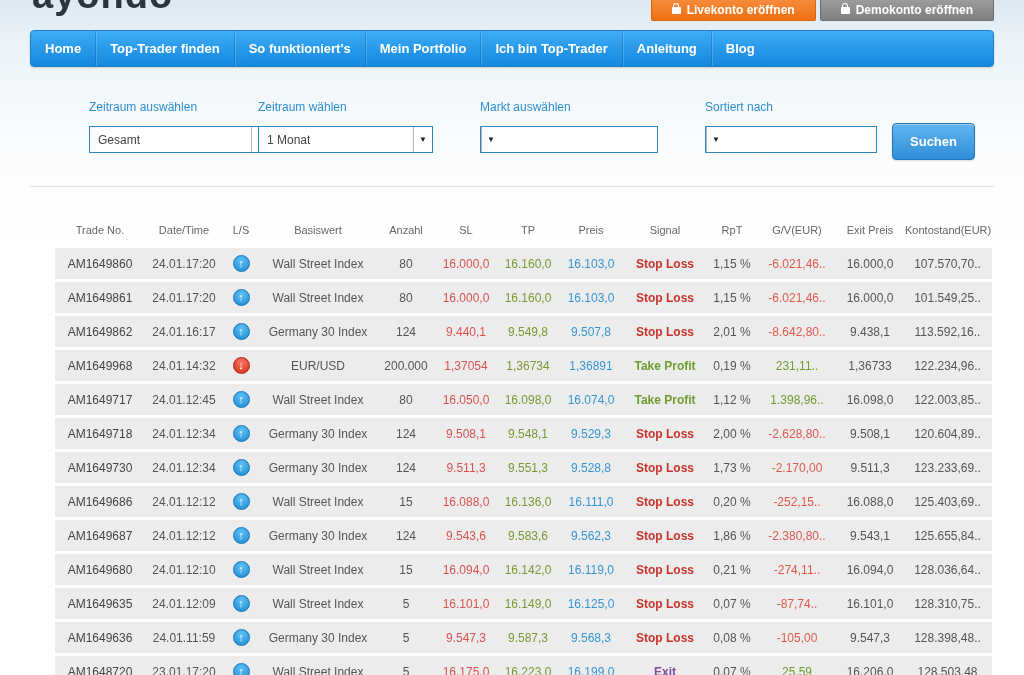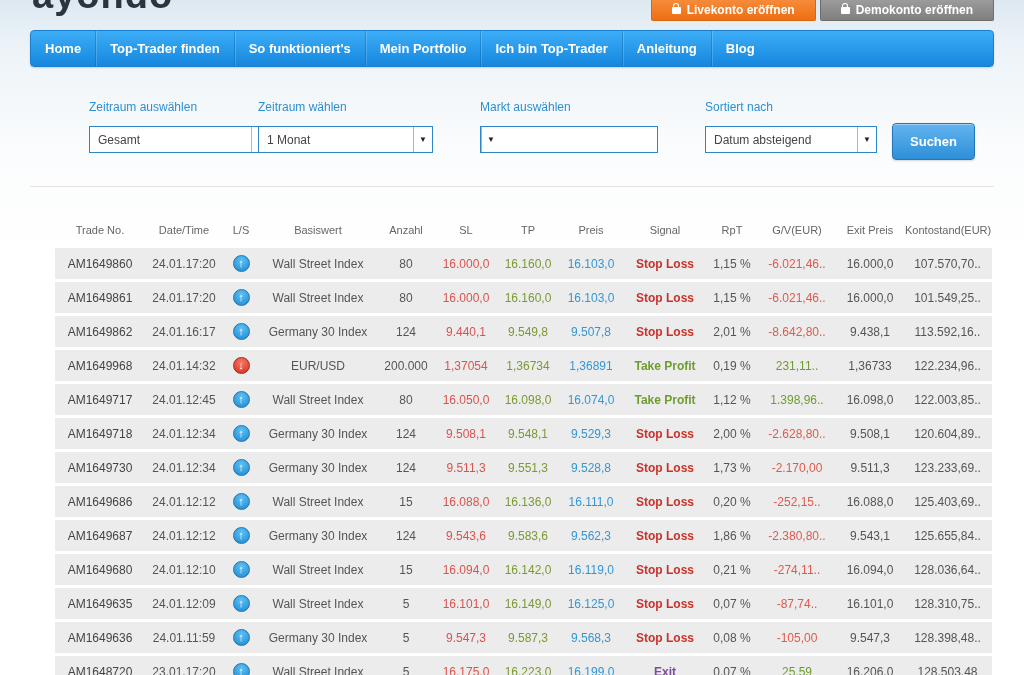--- a/index.html
+++ b/index.html
@@ -113,21 +113,20 @@
       </div>
       <div class="filter-field" style="left: 450px; width: 178px;">
         <div class="filter-label">Markt auswählen</div>
         <div class="dropdown">
           <span class="dd-arrow">▼</span>
         </div>
       </div>
       <div class="filter-field" style="left: 675px; width: 172px;">
         <div class="filter-label">Sortiert nach</div>
         <div class="dropdown">
-          <span class="dd-text">Datum absteigend</span>
           <span class="dd-arrow">▼</span>
         </div>
       </div>
     </div>
 
   <div class="divider"></div>
 
   <div class="table-wrap">
     <table>
       <thead>

